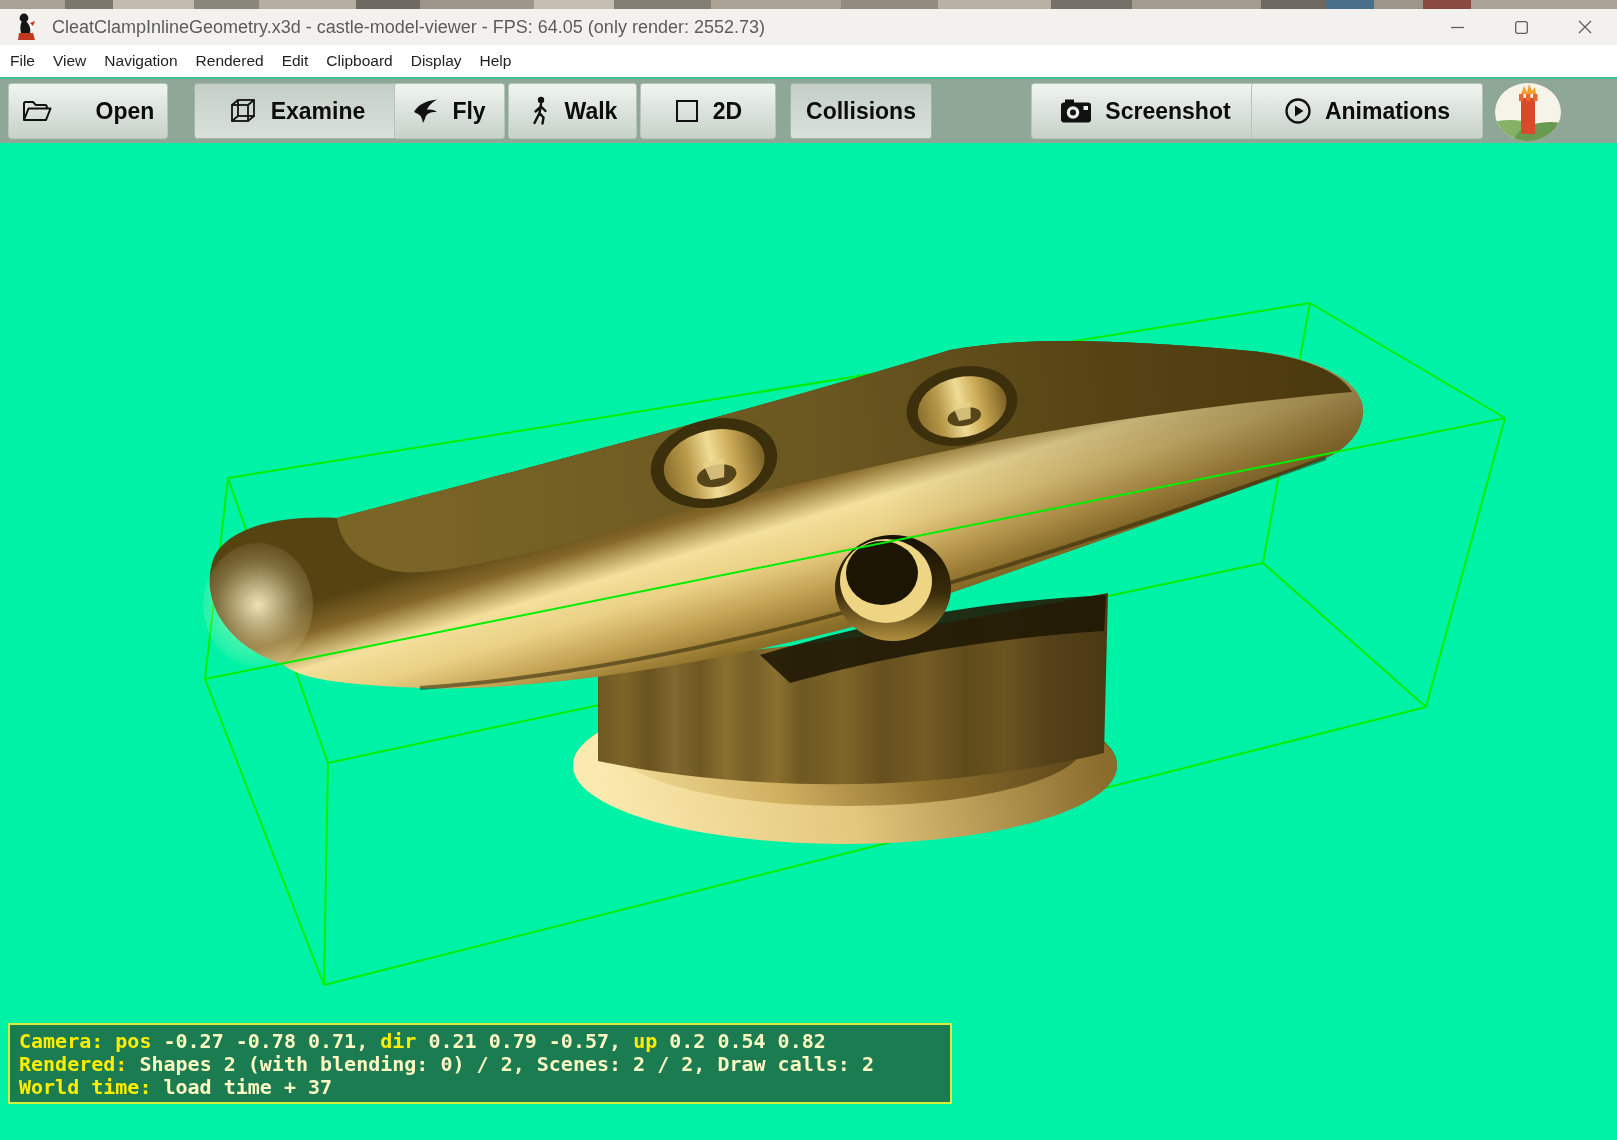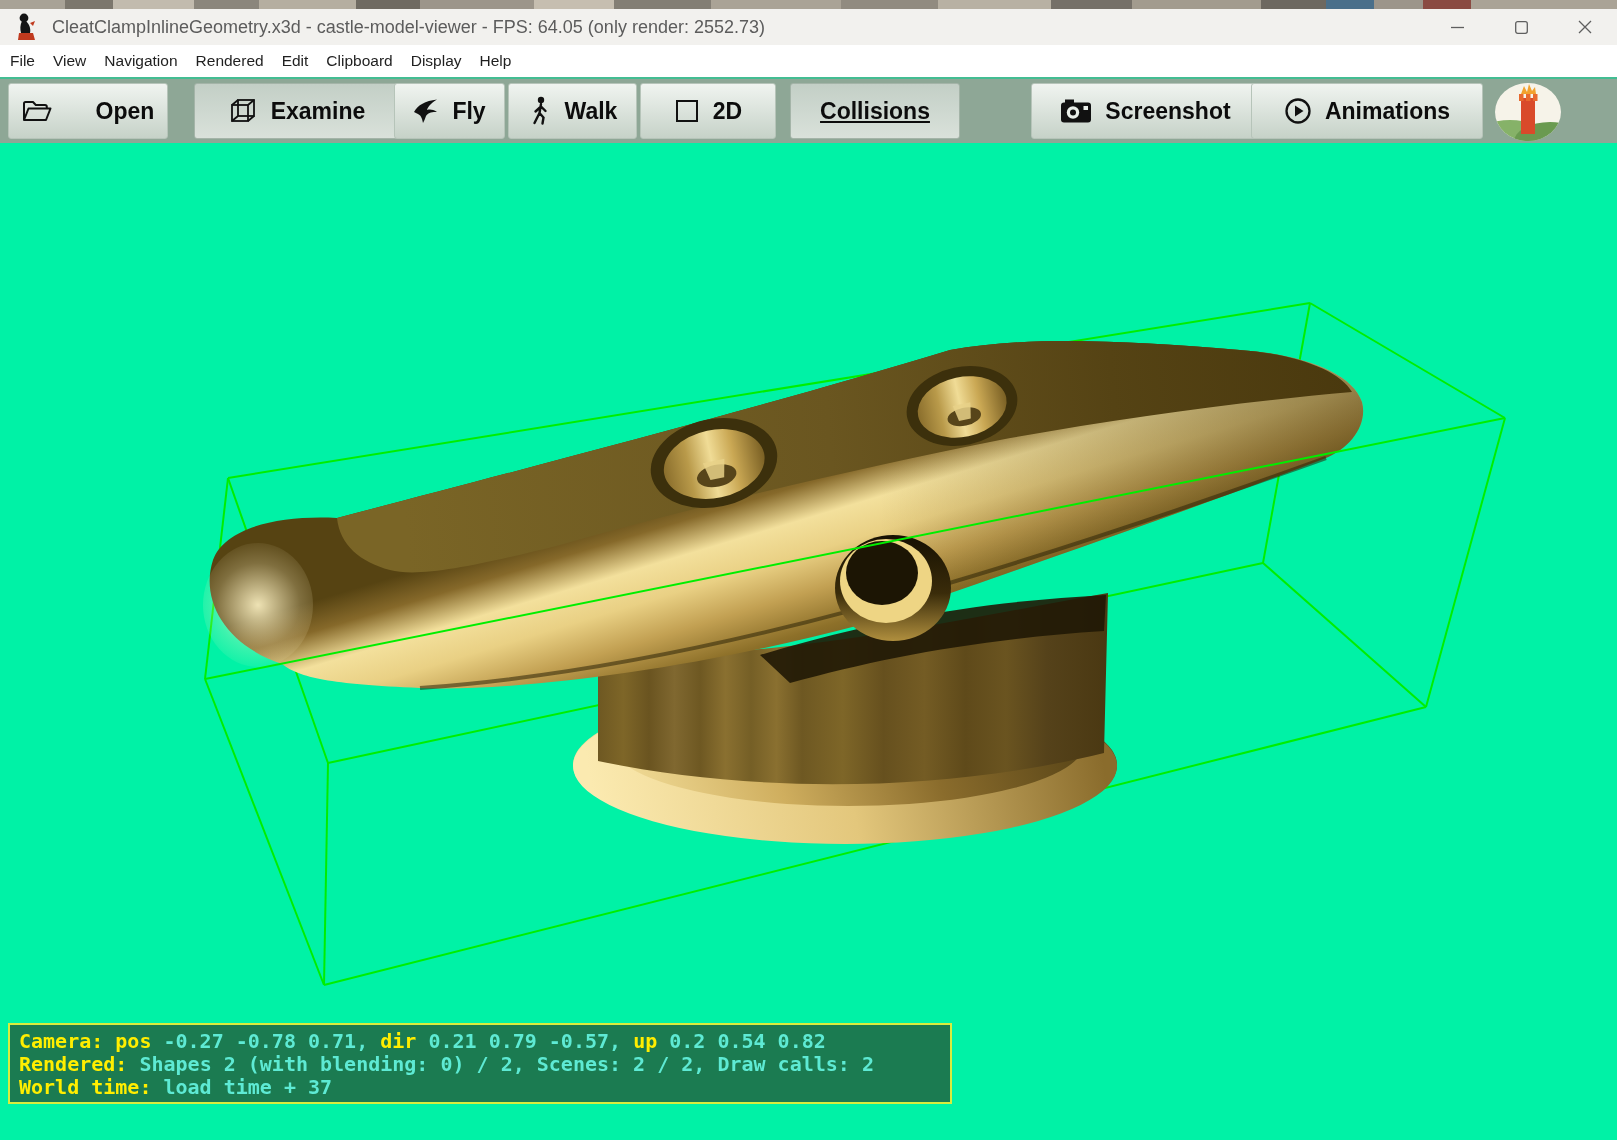--- a/index.html
+++ b/index.html
@@ -35,21 +35,21 @@
   .cge-logo{position:absolute;top:82px;left:1494px;width:68px;height:60px;border-radius:50%;
     overflow:hidden;}
   
   .viewport{position:absolute;left:0;top:143px;width:1617px;height:997px;}
   .viewport svg{display:block;}
   
   .status-overlay{position:absolute;left:8px;top:880px;width:944px;height:81px;box-sizing:border-box;
     background:#1b7b51;border:2px solid #d9ec3d;padding:5px 9px;
     font-family:"DejaVu Sans Mono",monospace;font-weight:bold;font-size:20px;line-height:23px;}
   .statusline{white-space:pre;}
-  .k{color:#ffee00;} .v{color:#5eead4;}
+  .k{color:#ffee00;} .v{color:#fef9c3;}
 </style>
 </head>
 <body>
 
 <div class="desktop-sliver"></div>
 
 <div class="titlebar">
   <svg class="app-icon" viewBox="0 0 26 28">
     <circle cx="10" cy="5" r="4.4" fill="#151515"></circle>
     <path d="M8,8 C6,12 6,16 7,20 L16,20 C17,15 15,11 12,8 Z" fill="#151515"></path>
@@ -122,21 +122,21 @@
     <span>Walk</span>
   </div>
 
   <div class="tbtn" style="left:640px;width:136px;">
     <svg width="26" height="26" viewBox="0 0 26 26">
       <rect x="3" y="3" width="20" height="20" fill="none" stroke="#111" stroke-width="2"></rect>
     </svg>
     <span>2D</span>
   </div>
 
-  <div class="tbtn active" style="left:790px;width:170px;text-decoration:underline;">
+  <div class="tbtn active" style="left:790px;width:142px;">
     <span>Collisions</span>
   </div>
 
   <div class="tbtn" style="left:1004px;width:229px;margin-left:27px;">
     <svg width="32" height="26" viewBox="0 0 32 26">
       <rect x="5" y="1.5" width="9" height="5" fill="#111"></rect>
       <rect x="1" y="4.5" width="30" height="20" rx="3" fill="#111"></rect>
       <circle cx="13" cy="14.5" r="6.2" fill="#e9efe9"></circle>
       <circle cx="13" cy="14.5" r="3" fill="#111"></circle>
       <rect x="23.5" y="8" width="4.5" height="4" fill="#e9efe9"></rect>

